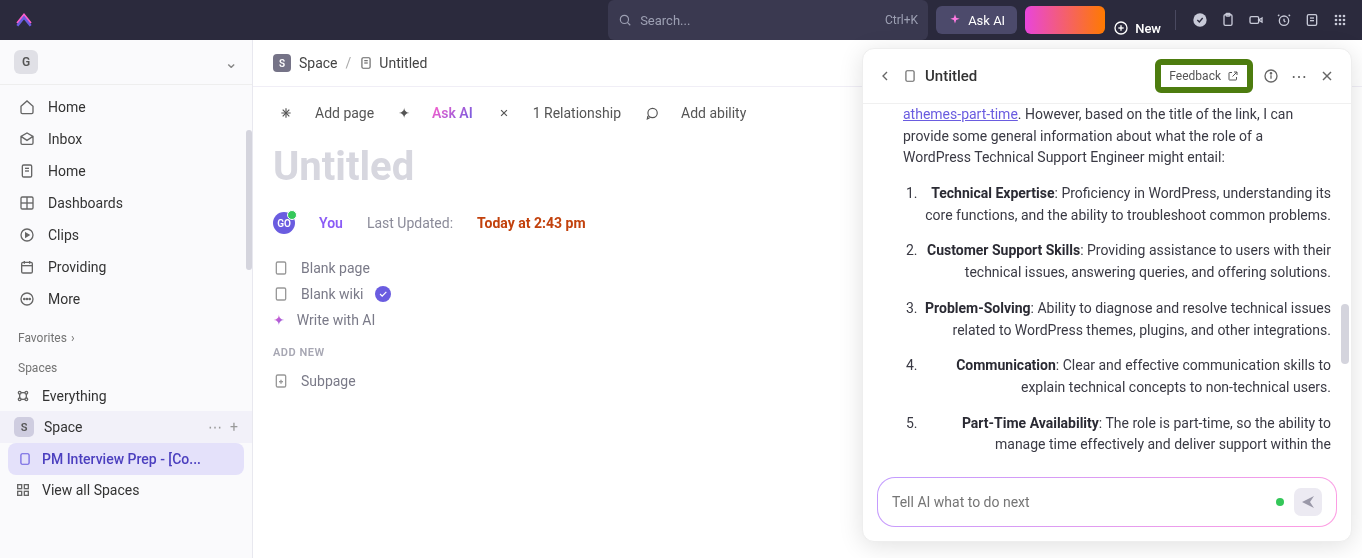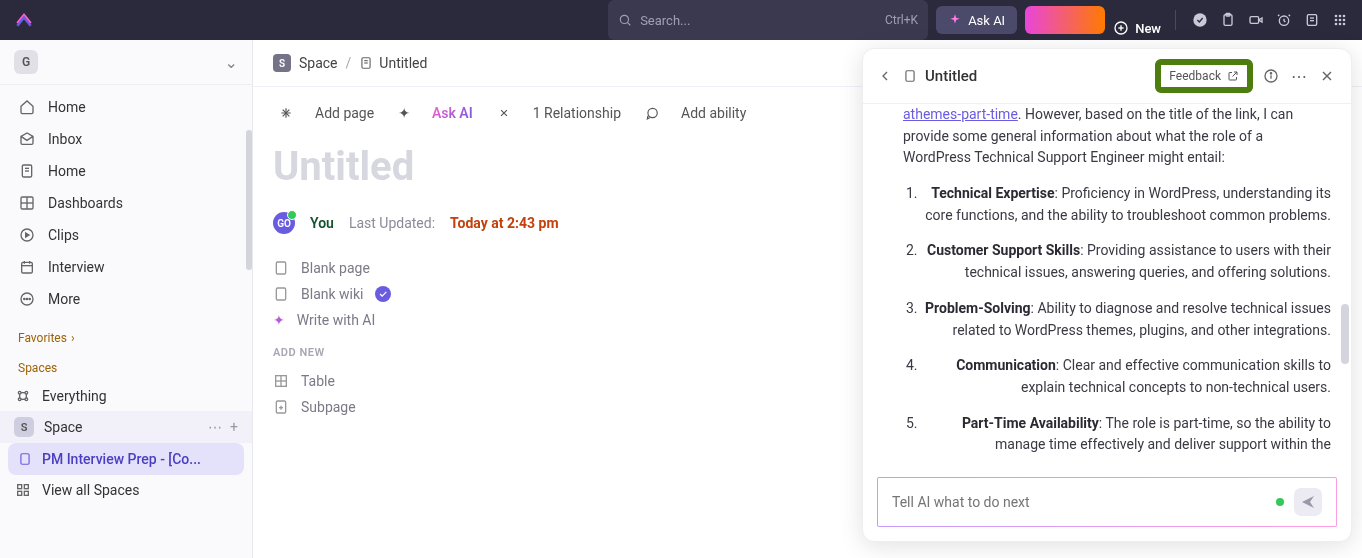--- a/index.html
+++ b/index.html
@@ -22,45 +22,45 @@
 .sidebar-scrollthumb { position: absolute; right: 0; top: 90px; width: 6px; height: 140px; background: #d4d4dd; border-radius: 3px; }
 .workspace { display: flex; align-items: center; gap: 8px; padding: 10px 14px; border-bottom: 1px solid #eee; }
 .ws-avatar { width: 24px; height: 24px; background: #e0e0e6; border-radius: 6px; display: flex; align-items: center; justify-content: center; font-size: 12px; font-weight: 600; color: #555; }
 .ws-name { font-size: 14px; flex: 1; color: #333; }
 .chev { color: #888; }
 
 .nav { padding: 6px 0; }
 .nav-item { display: flex; align-items: center; gap: 12px; padding: 7px 18px; font-size: 14px; color: #333; cursor: pointer; }
 .nav-icon { width: 18px; height: 18px; color: #666; display: flex; align-items: center; justify-content: center; }
 
-.section-label { font-size: 12px; color: #a16207; padding: 10px 18px 6px; display: flex; align-items: center; gap: 4px; }
+.section-label { font-size: 12px; color: #737373; padding: 10px 18px 6px; display: flex; align-items: center; gap: 4px; }
 
 .space-item { display: flex; align-items: center; gap: 10px; padding: 6px 14px; font-size: 14px; color: #333; }
 .space-item .badge { width: 20px; height: 20px; border-radius: 5px; background: #cfcde0; color: #555; font-size: 11px; font-weight: 600; display: flex; align-items: center; justify-content: center; }
 .space-item.hover { background: #f2f1f9; }
 .space-item .tail { margin-left: auto; display: flex; gap: 8px; color: #999; }
 .space-item.selected { background: #e4e1fa; color: #4b3fbf; border-radius: 8px; margin: 0 8px; padding: 8px 10px; font-weight: 500; }
 .space-item.selected .doc-icon { color: #6a5ce0; }
 
 .content { flex: 1; position: relative; background: #fff; }
 .breadcrumb { display: flex; align-items: center; gap: 8px; padding: 14px 20px; font-size: 14px; color: #444; border-bottom: 1px solid #f0eef6; }
 .bc-badge { width: 18px; height: 18px; border-radius: 4px; background: #757387; color: #fff; font-size: 10px; font-weight: 600; display: flex; align-items: center; justify-content: center; }
 .bc-sep { color: #aaa; }
 .bc-doc { display: flex; align-items: center; gap: 6px; }
 
 .doc-body { padding: 18px 20px 18px 20px; max-width: 600px; margin-left: 0; }
 .doc-actions { display: flex; align-items: center; gap: 24px; color: #555; font-size: 14px; margin-bottom: 22px; padding-left: 6px;}
 .doc-actions .act { display: flex; align-items: center; gap: 22px; }
 .doc-actions .ask-ai-sparkle { background: linear-gradient(135deg, #ff5ecb, #6a5ce0); -webkit-background-clip: text; color: transparent; font-weight: 600; }
 
 .doc-title { font-size: 40px; font-weight: 700; color: #d7d7df; margin-bottom: 22px; }
-.doc-meta { display: flex; align-items: center; gap: 15px; font-size: 14px; margin-bottom: 26px; }
+.doc-meta { display: flex; align-items: center; gap: 24px; font-size: 14px; margin-bottom: 26px; }
 .avatar-go { width: 22px; height: 22px; border-radius: 50%; background: #6a5ce0; color: #fff; font-size: 10px; font-weight: 600; display: flex; align-items: center; justify-content: center; position: relative; }
 .avatar-go::after { content: ""; position: absolute; top: -2px; right: -2px; width: 8px; height: 8px; background: #34c759; border-radius: 50%; border: 1.5px solid #fff; }
-.you-label { font-weight: 600; color: #14532d; }
+.you-label { font-weight: 600; color: #8b5cf6; }
 .updated-label { color: #8b8b99; }
 .updated-time { color: #c2410c; font-weight: 700; }
 
 .option-list { display: flex; flex-direction: column; gap: 10px; margin-bottom: 18px; }
 .option-item { display: flex; align-items: center; gap: 12px; color: #7a7a88; font-size: 14px; }
 .option-item .verified { width: 16px; height: 16px; background: #6a5ce0; border-radius: 50%; display: flex; align-items: center; justify-content: center; }
 .option-item .sparkle { background: linear-gradient(135deg, #ff5ecb, #6a5ce0); -webkit-background-clip: text; color: transparent; }
 
 .add-new-label { font-size: 11px; font-weight: 600; color: #a7a7b3; letter-spacing: 0.5px; margin-bottom: 14px; }
 
@@ -72,21 +72,21 @@
 .ai-hicon { color: #666; width: 18px; }
 
 .ai-body { flex: 1; overflow: hidden; padding: 0 20px 0 40px; font-size: 14px; color: #3a3a44; line-height: 1.55; position: relative; }
 .ai-body .link { color: #6a5ce0; text-decoration: underline; }
 .ai-body ol { margin-top: 14px; padding-left: 18px; }
 .ai-body li { margin-bottom: 14px; text-align: right; }
 .ai-body strong { font-weight: 700; color: #2a2a33; }
 .ai-scrollthumb { position: absolute; right: 2px; top: 200px; width: 8px; height: 60px; background: #d4d4dd; border-radius: 4px; }
 
 .ai-input-wrap { padding: 10px 14px 14px; }
-.ai-input { display: flex; align-items: center; border: 1.5px solid #b79aff; border-radius: 2px; padding: 10px 14px; gap: 10px; background: linear-gradient(#fff,#fff) padding-box, linear-gradient(135deg,#c19bff,#ff9de2) border-box; border: 1.5px solid transparent; }
+.ai-input { display: flex; align-items: center; border: 1.5px solid #b79aff; border-radius: 18px; padding: 10px 14px; gap: 10px; background: linear-gradient(#fff,#fff) padding-box, linear-gradient(135deg,#c19bff,#ff9de2) border-box; border: 1.5px solid transparent; }
 .ai-input input { flex: 1; border: none; outline: none; font-size: 14px; color: #333; background: transparent; }
 .ai-input .dot { width: 8px; height: 8px; background: #34c759; border-radius: 50%; }
 .ai-input .send { width: 28px; height: 28px; border-radius: 7px; background: #eceaf2; display: flex; align-items: center; justify-content: center; color: #9a98a8; }
 
 svg { display: block; }
 </style>
 </head>
 <body>
 
 <div class="topbar">
@@ -224,21 +224,21 @@
         </div>
       <div class="nav-item">
           <span class="nav-icon">
             <svg width="16" height="16" viewBox="0 0 24 24" fill="none" stroke="currentColor" stroke-width="2">
               <rect x="4" y="5" width="16" height="16" rx="2"></rect>
               <line x1="4" y1="10" x2="20" y2="10"></line>
               <line x1="8" y1="3" x2="8" y2="7"></line>
               <line x1="16" y1="3" x2="16" y2="7"></line>
             </svg>
           </span>
-          <span>Interview</span>
+          <span>Providing</span>
         </div>
       <div class="nav-item">
           <span class="nav-icon">
             <svg width="16" height="16" viewBox="0 0 24 24" fill="none" stroke="currentColor" stroke-width="2">
               <circle cx="12" cy="12" r="9"></circle>
               <circle cx="8" cy="12" r="1" fill="currentColor"></circle>
               <circle cx="12" cy="12" r="1" fill="currentColor"></circle>
               <circle cx="16" cy="12" r="1" fill="currentColor"></circle>
             </svg>
           </span>
@@ -370,28 +370,20 @@
         <div class="option-item">
             <span class="sparkle">✦</span>
             <span>Write with AI</span>
           </div>
       </div>
 
       <div class="add-new-label">ADD NEW</div>
       <div class="option-list">
         <div class="option-item">
             <svg width="16" height="16" viewBox="0 0 24 24" fill="none" stroke="#999" stroke-width="2">
-              <rect x="4" y="4" width="16" height="16"></rect>
-              <line x1="4" y1="12" x2="20" y2="12"></line>
-              <line x1="12" y1="4" x2="12" y2="20"></line>
-            </svg>
-            <span>Table</span>
-          </div>
-        <div class="option-item">
-            <svg width="16" height="16" viewBox="0 0 24 24" fill="none" stroke="#999" stroke-width="2">
               <rect x="5" y="3" width="14" height="18" rx="2"></rect>
               <line x1="12" y1="10" x2="12" y2="16"></line>
               <line x1="9" y1="13" x2="15" y2="13"></line>
             </svg>
             <span>Subpage</span>
           </div>
       </div>
     </div>
 
     <div class="ai-panel">

